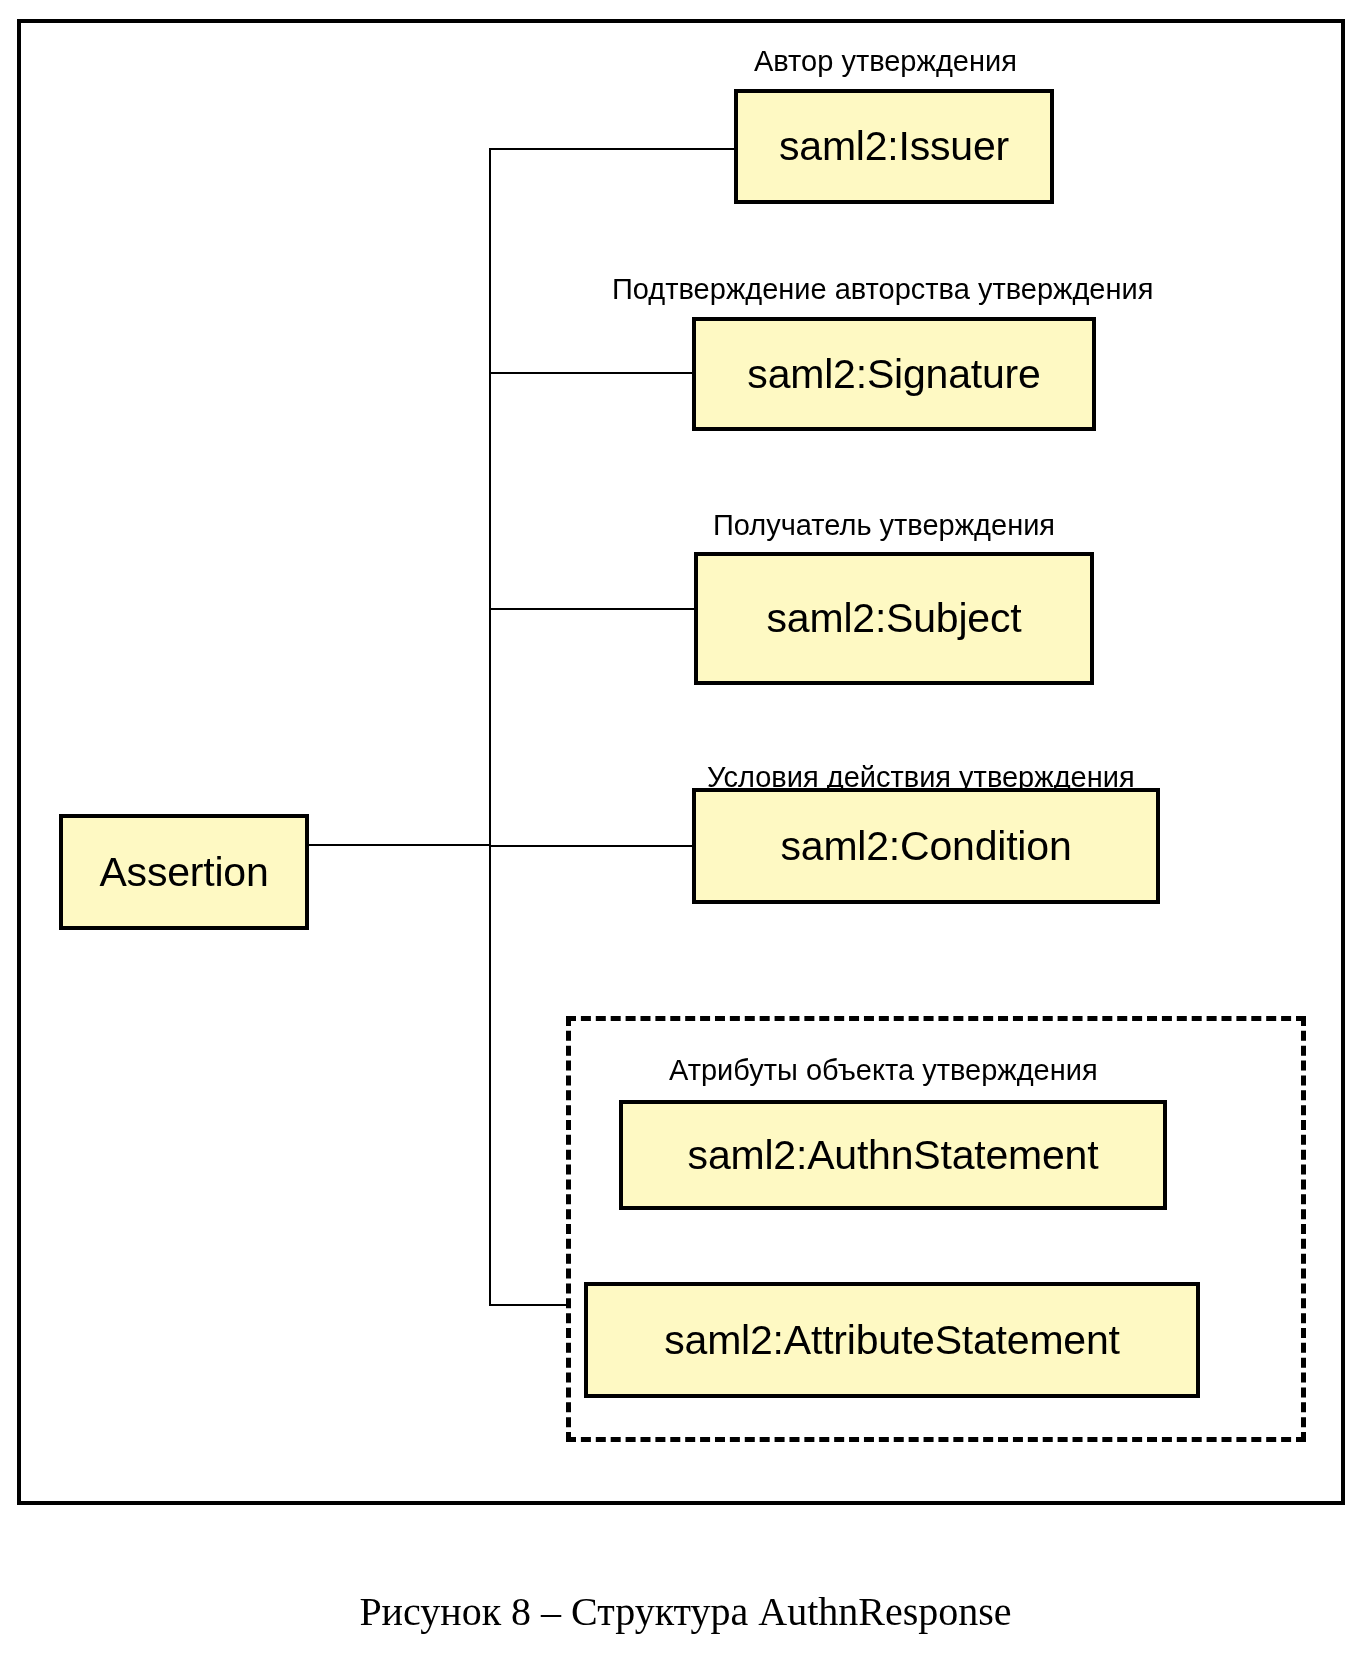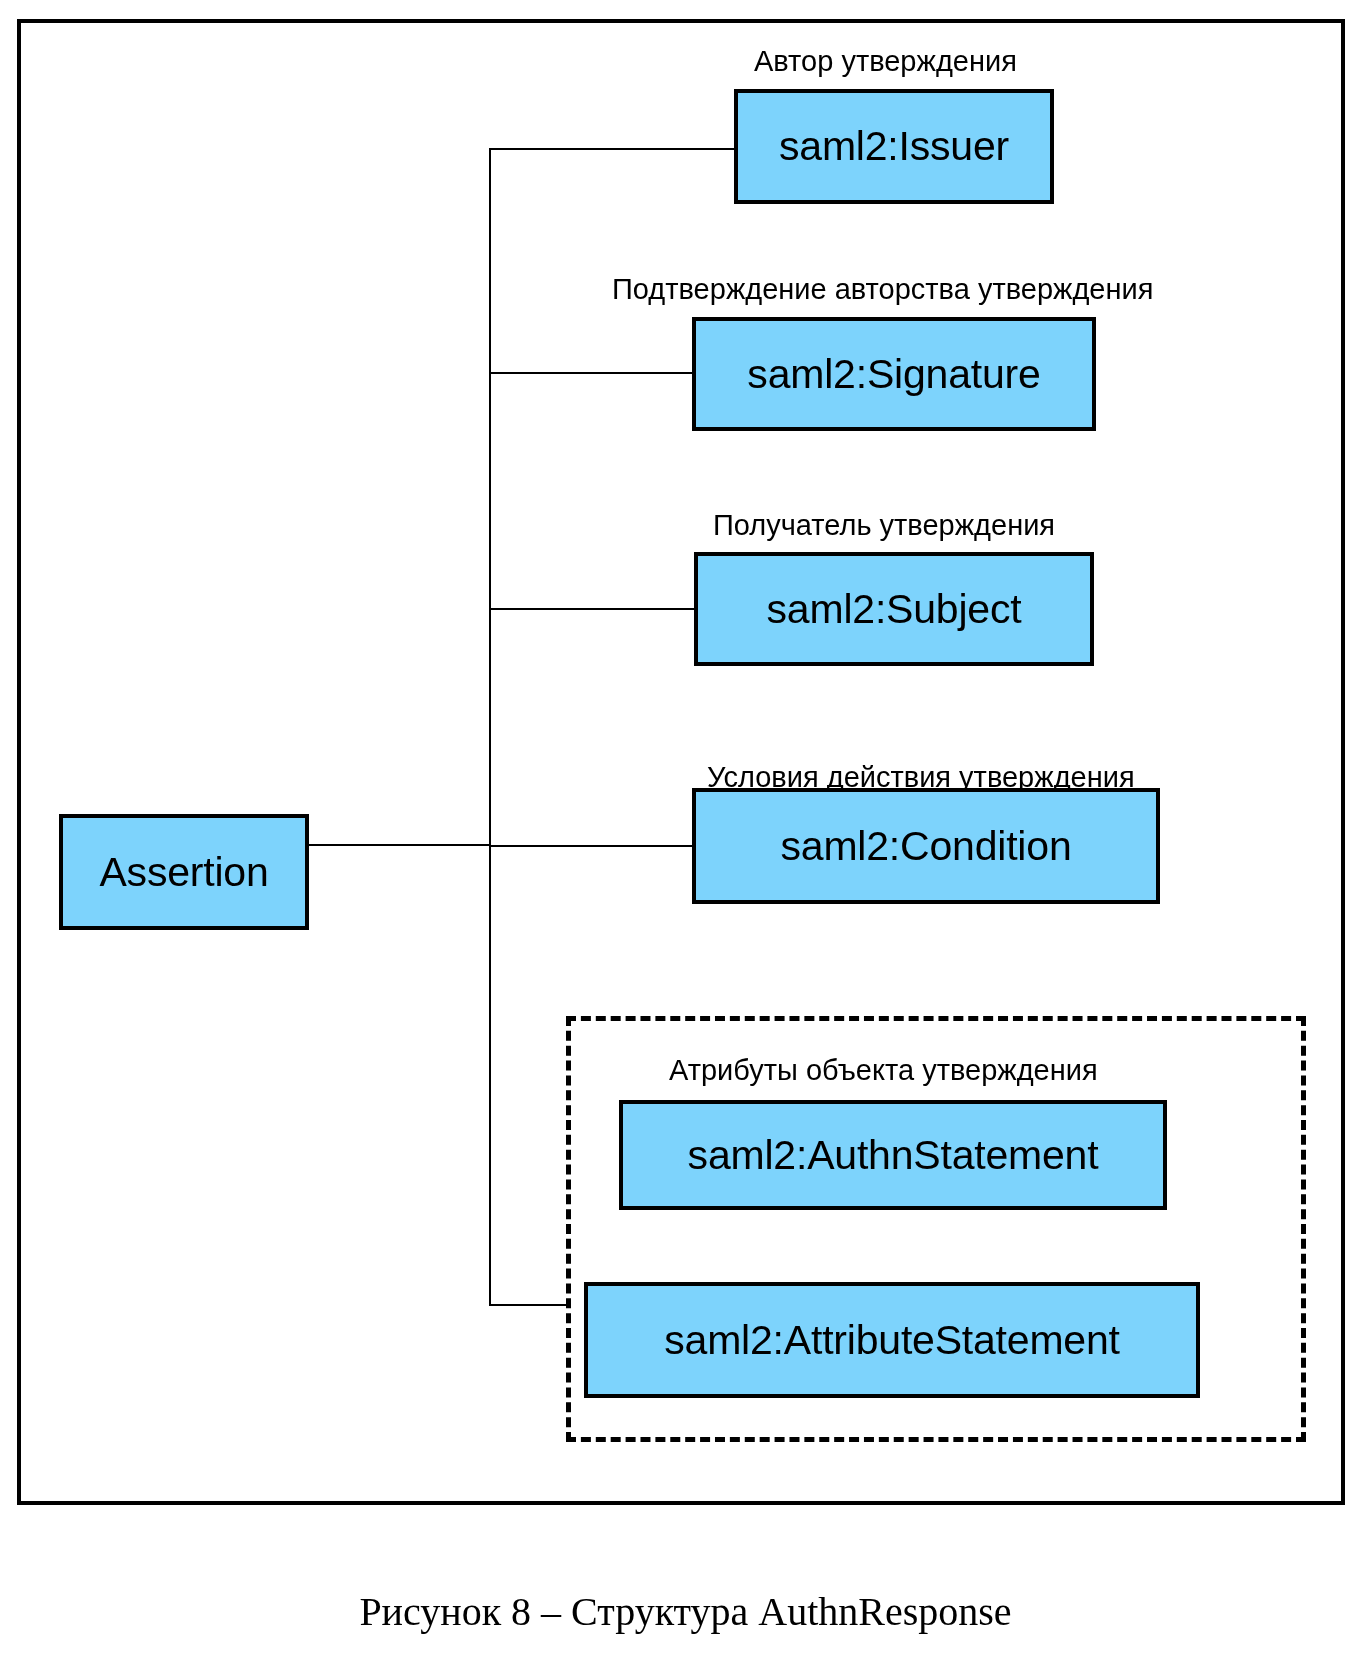--- a/index.html
+++ b/index.html
@@ -27,21 +27,21 @@
     top: 19px;
     width: 1328px;
     height: 1486px;
     border: 4px solid #000000;
     box-sizing: border-box;
     background: #ffffff;
   }
   
   .node-box {
     position: absolute;
-    background: #7dd3fc;
+    background: #fef9c3;
     border: 4px solid #000000;
     box-sizing: border-box;
     display: flex;
     align-items: center;
     justify-content: center;
     color: #000000;
     font-family: "Liberation Sans", sans-serif;
     font-weight: 400;
     white-space: nowrap;
   }
@@ -115,21 +115,21 @@
     <div class="node-box" style="left:713px; top:66px; width:320px; height:115px;">
       <span class="node-label">saml2:Issuer</span>
     </div>
 
     <div class="cap" style="left:591px; top:252px;">Подтверждение авторства утверждения</div>
     <div class="node-box" style="left:671px; top:294px; width:404px; height:114px;">
       <span class="node-label">saml2:Signature</span>
     </div>
 
     <div class="cap" style="left:692px; top:488px;">Получатель утверждения</div>
-    <div class="node-box" style="left:673px; top:529px; width:400px; height:114px;">
+    <div class="node-box" style="left:673px; top:529px; width:400px; height:133px;">
       <span class="node-label">saml2:Subject</span>
     </div>
 
     <div class="cap" style="left:686px; top:724px;margin-top:16px;">Условия действия утверждения</div>
     <div class="node-box" style="left:671px; top:765px; width:468px; height:116px;">
       <span class="node-label">saml2:Condition</span>
     </div>
 
     <div class="dashed-group" style="left:545px; top:993px; width:740px; height:426px;">
     </div>

